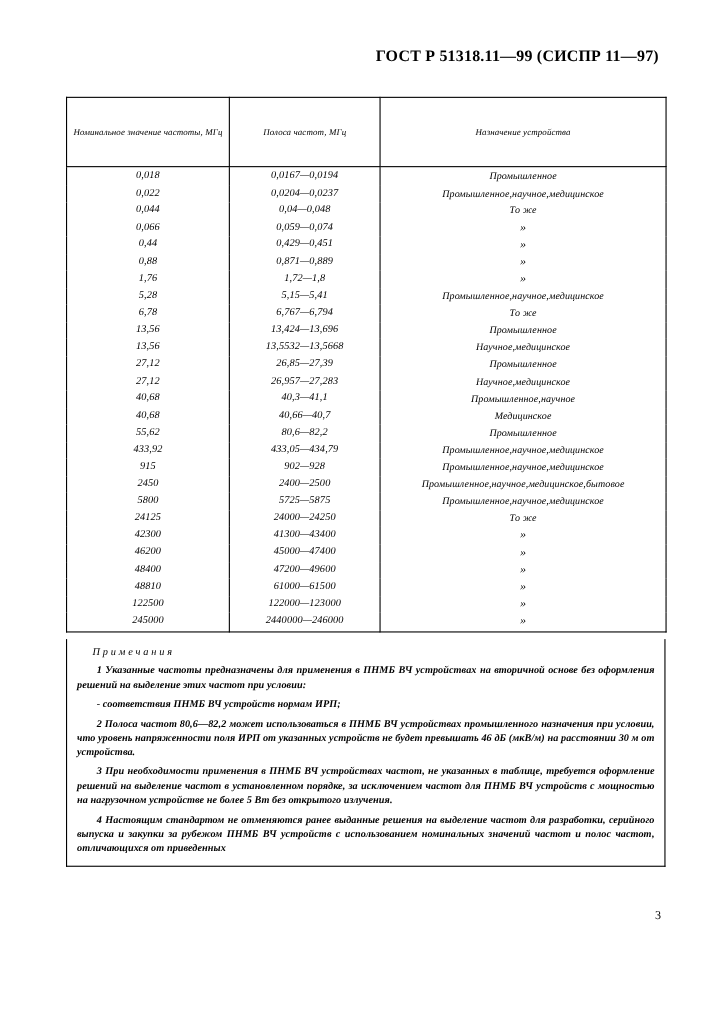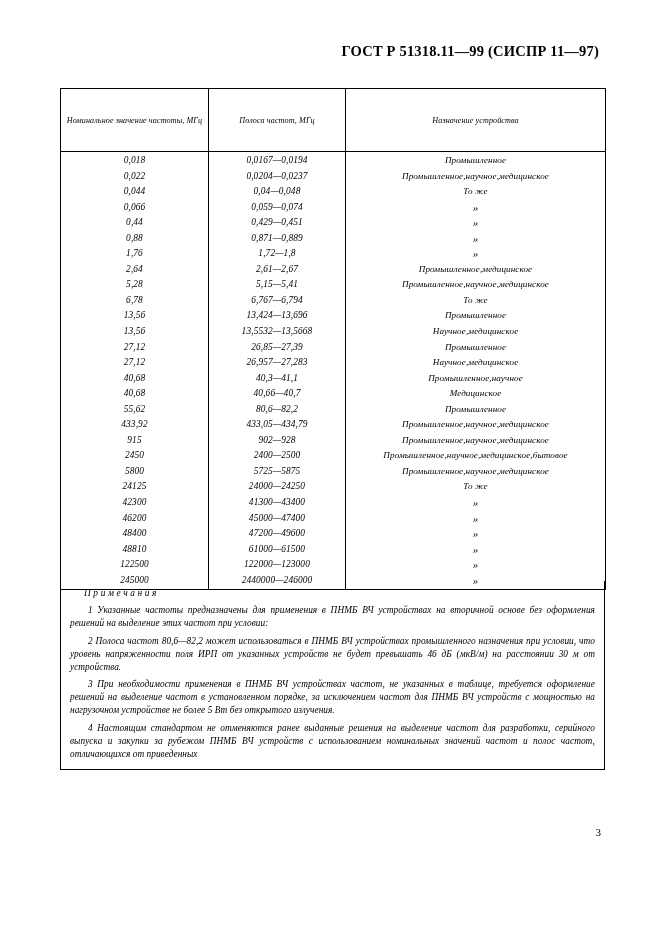--- a/index.html
+++ b/index.html
@@ -120,20 +120,21 @@
   .notes-title {
     font-style: italic;
     font-size: 9.4px;
     letter-spacing: 2.6px;
     margin: 0 0 4px 14px;
   }
   .note-p {
     margin: 0 0 5px 0;
     text-indent: 18px;
     text-align: justify;
+    font-weight: bold;
   }
   .note-p.sub { text-indent: 18px; }
   .note-p:last-child { margin-bottom: 0; }
 
   
   .page-number {
     position: absolute;
     top: 826px;
     right: 55px;
     font-size: 11px;
@@ -191,25 +192,20 @@
           <td>0,88</td>
           <td>0,871—0,889</td>
           <td class="purpose ditto">»</td>
         </tr>
         <tr>
           <td>1,76</td>
           <td>1,72—1,8</td>
           <td class="purpose ditto">»</td>
         </tr>
         <tr>
-          <td>2,64</td>
-          <td>2,61—2,67</td>
-          <td class="purpose">Промышленное,медицинское</td>
-        </tr>
-        <tr>
           <td>5,28</td>
           <td>5,15—5,41</td>
           <td class="purpose">Промышленное,научное,медицинское</td>
         </tr>
         <tr>
           <td>6,78</td>
           <td>6,767—6,794</td>
           <td class="purpose">То же</td>
         </tr>
         <tr>
@@ -302,20 +298,21 @@
           <td>2440000—246000</td>
           <td class="purpose ditto">»</td>
         </tr>
       </tbody>
   </table>
 
   <div class="notes">
     <div class="notes-title">Примечания</div>
     <div id="notes-list">
         <p class="note-p">1 Указанные частоты предназначены для применения в ПНМБ ВЧ устройствах на вторичной основе без оформления решений на выделение этих частот при условии:</p>
+        <p class="note-p sub">- соответствия ПНМБ ВЧ устройств нормам ИРП;</p>
         <p class="note-p">2 Полоса частот 80,6—82,2 может использоваться в ПНМБ ВЧ устройствах промышленного назначения при условии, что уровень напряженности поля ИРП от указанных устройств не будет превышать 46 дБ (мкВ/м) на расстоянии 30 м от устройства.</p>
         <p class="note-p">3 При необходимости применения в ПНМБ ВЧ устройствах частот, не указанных в таблице, требуется оформление решений на выделение частот в установленном порядке, за исключением частот для ПНМБ ВЧ устройств с мощностью на нагрузочном устройстве не  более 5 Вт без открытого излучения.</p>
         <p class="note-p">4 Настоящим стандартом не отменяются ранее выданные решения на выделение частот для разработки, серийного выпуска и закупки за рубежом ПНМБ ВЧ устройств с использованием номинальных значений частот и полос частот, отличающихся от приведенных</p>
       </div>
   </div>
 
   <div class="page-number">3</div>
 
 </div>
 

